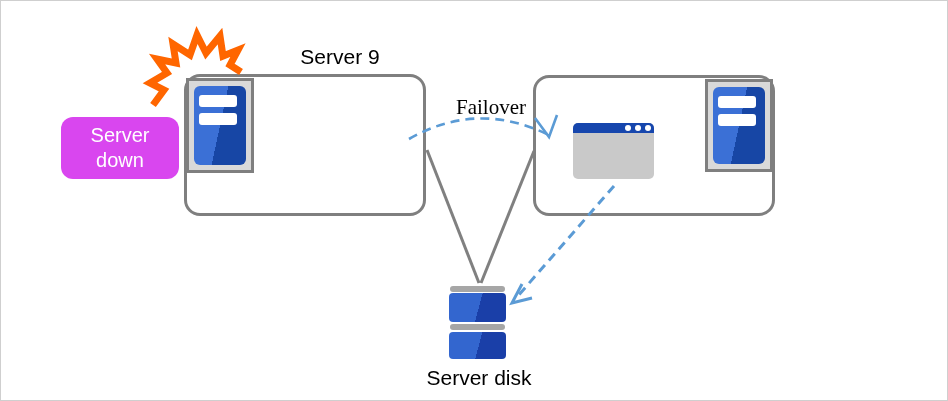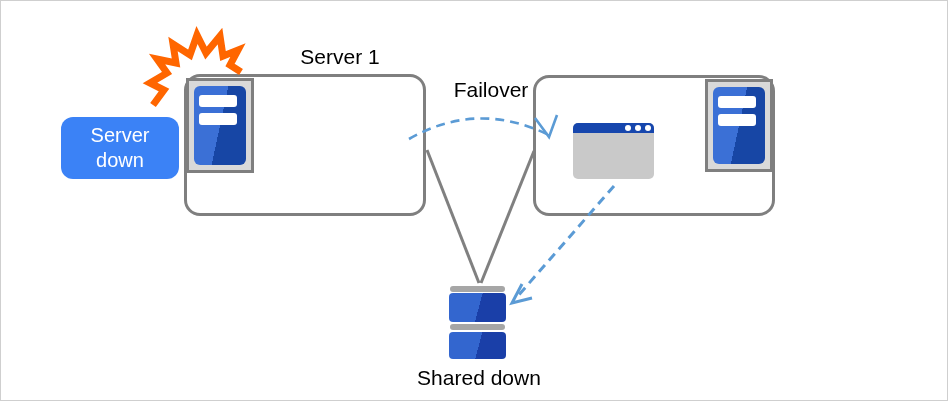--- a/index.html
+++ b/index.html
@@ -36,42 +36,42 @@
   .disk{position:absolute;left:448px;top:285px;width:57px;height:75px;}
   .disk .dbar{position:absolute;left:1px;width:55px;height:6px;border-radius:3px;background:#a6a6a6;}
   .disk .dbar.t1{top:0;} .disk .dbar.t2{top:38px;}
   .disk .platter{position:absolute;left:0;width:57px;border-radius:4px;
     background:linear-gradient(105deg,#3366cf 52%,#1a3fa8 52%);}
   .disk .platter.p1{top:7px;height:29px;}
   .disk .platter.p2{top:46px;height:27px;}
 
   
   .badge{position:absolute;left:60px;top:116px;width:98px;height:62px;border-radius:12px;
-    background:#3b82f6;color:#fff;font-size:20px;line-height:25px;
+    background:#d946ef;color:#fff;font-size:20px;line-height:25px;
     display:flex;align-items:center;justify-content:center;text-align:center;padding:0 10px;}
 
   
   #server1-label{left:253px;top:43px;width:172px;}
   #server2-label{left:532px;top:43px;width:172px;}
-  #failover-label{left:420px;top:76px;width:140px;}
+  #failover-label{left:420px;top:94px;width:140px;font-family:Liberation Serif, serif;}
   #application-label{left:542px;top:95px;width:140px;}
   #shared-disk-label{left:398px;top:364px;width:160px;}
 
   
   .overlay{position:absolute;left:0;top:0;width:948px;height:401px;pointer-events:none;}
 </style>
 </head>
 <body>
 
 <div class="canvas">
 
-  <div class="label" id="server1-label">Server 1</div>
+  <div class="label" id="server1-label">Server 9</div>
   <div class="label" id="failover-label">Failover</div>
   <div class="label" id="application-label">Application A</div>
-  <div class="label" id="shared-disk-label">Shared down</div>
+  <div class="label" id="shared-disk-label">Server disk</div>
 
   <div class="server-box" id="server1-box"></div>
   <div class="server-box" id="server2-box"></div>
 
   <div class="tower-frame" id="server1-tower-frame">
     <div class="tower">
       <div class="bar b1"></div>
       <div class="bar b2"></div>
     </div>
   </div>

